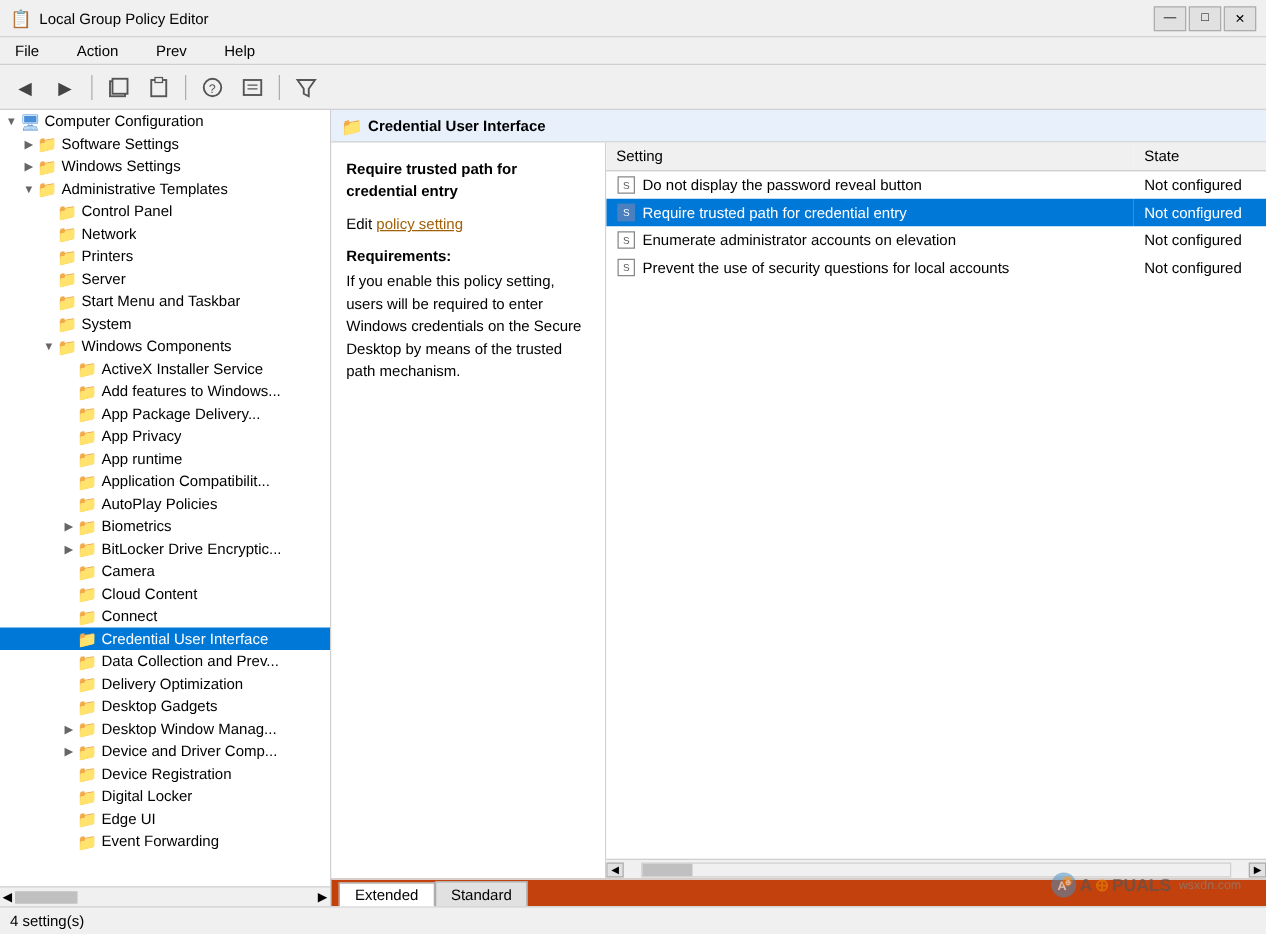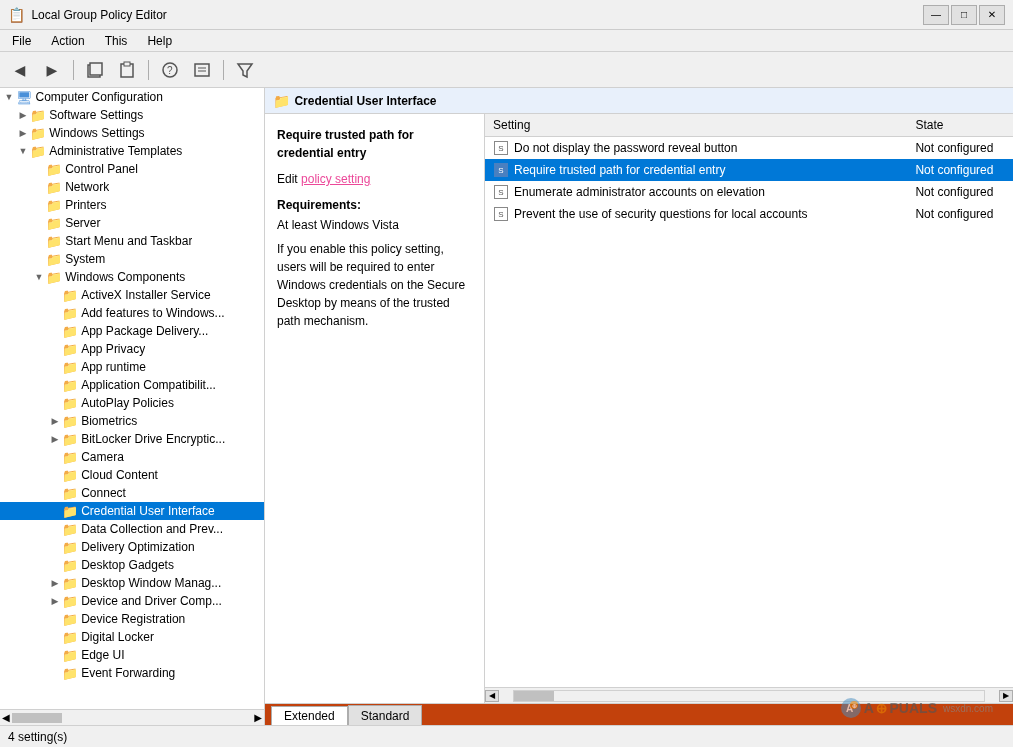--- a/index.html
+++ b/index.html
@@ -48,21 +48,21 @@
     }
 
     
     .menu-bar {
       background: #f0f0f0;
       height: 22px;
       display: flex;
       align-items: center;
       padding: 0 4px;
       border-bottom: 1px solid #d0d0d0;
-      gap: 4px;
+      gap: 14px;
     }
     .menu-item {
       padding: 2px 8px;
       cursor: pointer;
       font-size: 12px;
     }
 
     
     .toolbar {
       background: #f0f0f0;
@@ -206,21 +206,21 @@
     .desc-panel::-webkit-scrollbar { width: 12px; }
     .desc-panel::-webkit-scrollbar-track { background: #f0f0f0; }
     .desc-panel::-webkit-scrollbar-thumb { background: #c0c0c0; border: 1px solid #adadad; }
 
     .desc-title {
       font-weight: bold;
       font-size: 12px;
       margin-bottom: 8px;
     }
     .desc-link {
-      color: #ec4899;
+      color: #a16207;
       text-decoration: underline;
       cursor: pointer;
     }
     .desc-section-label {
       font-weight: bold;
       margin-top: 8px;
       margin-bottom: 2px;
     }
     .desc-text {
       color: #000;
@@ -392,21 +392,21 @@
   <div class="title-bar-controls">
     <button class="title-bar-btn">—</button>
     <button class="title-bar-btn">□</button>
     <button class="title-bar-btn close">✕</button>
   </div>
 </div>
 
 <div class="menu-bar">
   <div class="menu-item">File</div>
   <div class="menu-item">Action</div>
-  <div class="menu-item">This</div>
+  <div class="menu-item">Prev</div>
   <div class="menu-item">Help</div>
 </div>
 
 <div class="toolbar">
   <button class="toolbar-btn">◀</button>
   <button class="toolbar-btn">▶</button>
   <div class="toolbar-separator"></div>
   <button class="toolbar-btn">
     <svg width="18" height="18" viewBox="0 0 18 18">
       <rect x="2" y="4" width="12" height="12" fill="none" stroke="#555" stroke-width="1.5"></rect>
@@ -633,21 +633,20 @@
 
       <div class="split-view">
 
         <div class="desc-panel">
           <div class="desc-title">Require trusted path for credential entry</div>
           <div style="margin-bottom:8px;">
             <span>Edit</span>
             <span class="desc-link">policy setting</span>
           </div>
           <div class="desc-section-label">Requirements:</div>
-          <div class="desc-text">At least Windows Vista</div>
           <div class="desc-text">If you enable this policy setting, users will be required to enter Windows credentials on the Secure Desktop by means of the trusted path mechanism.</div>
         </div>
 
         <div class="settings-panel">
           <div class="settings-table">
             <table>
               <thead>
                 <tr>
                   <th class="th-setting">
                     <span>Setting</span>

